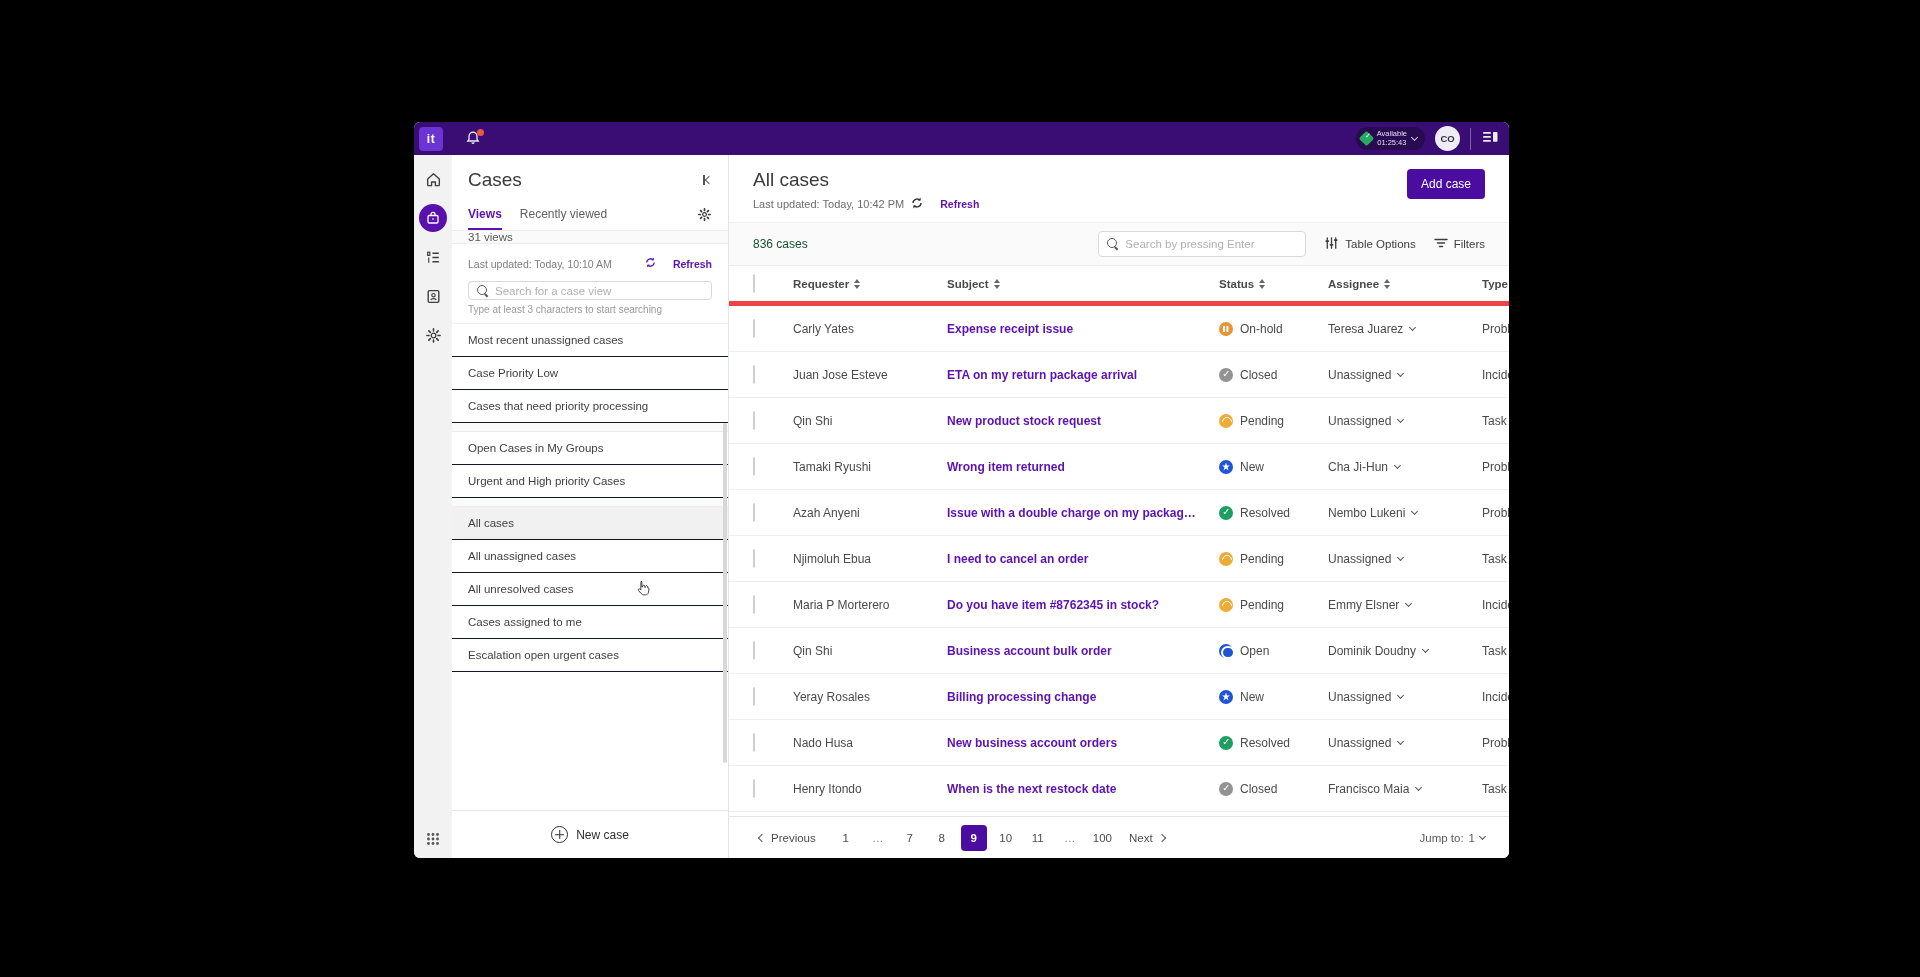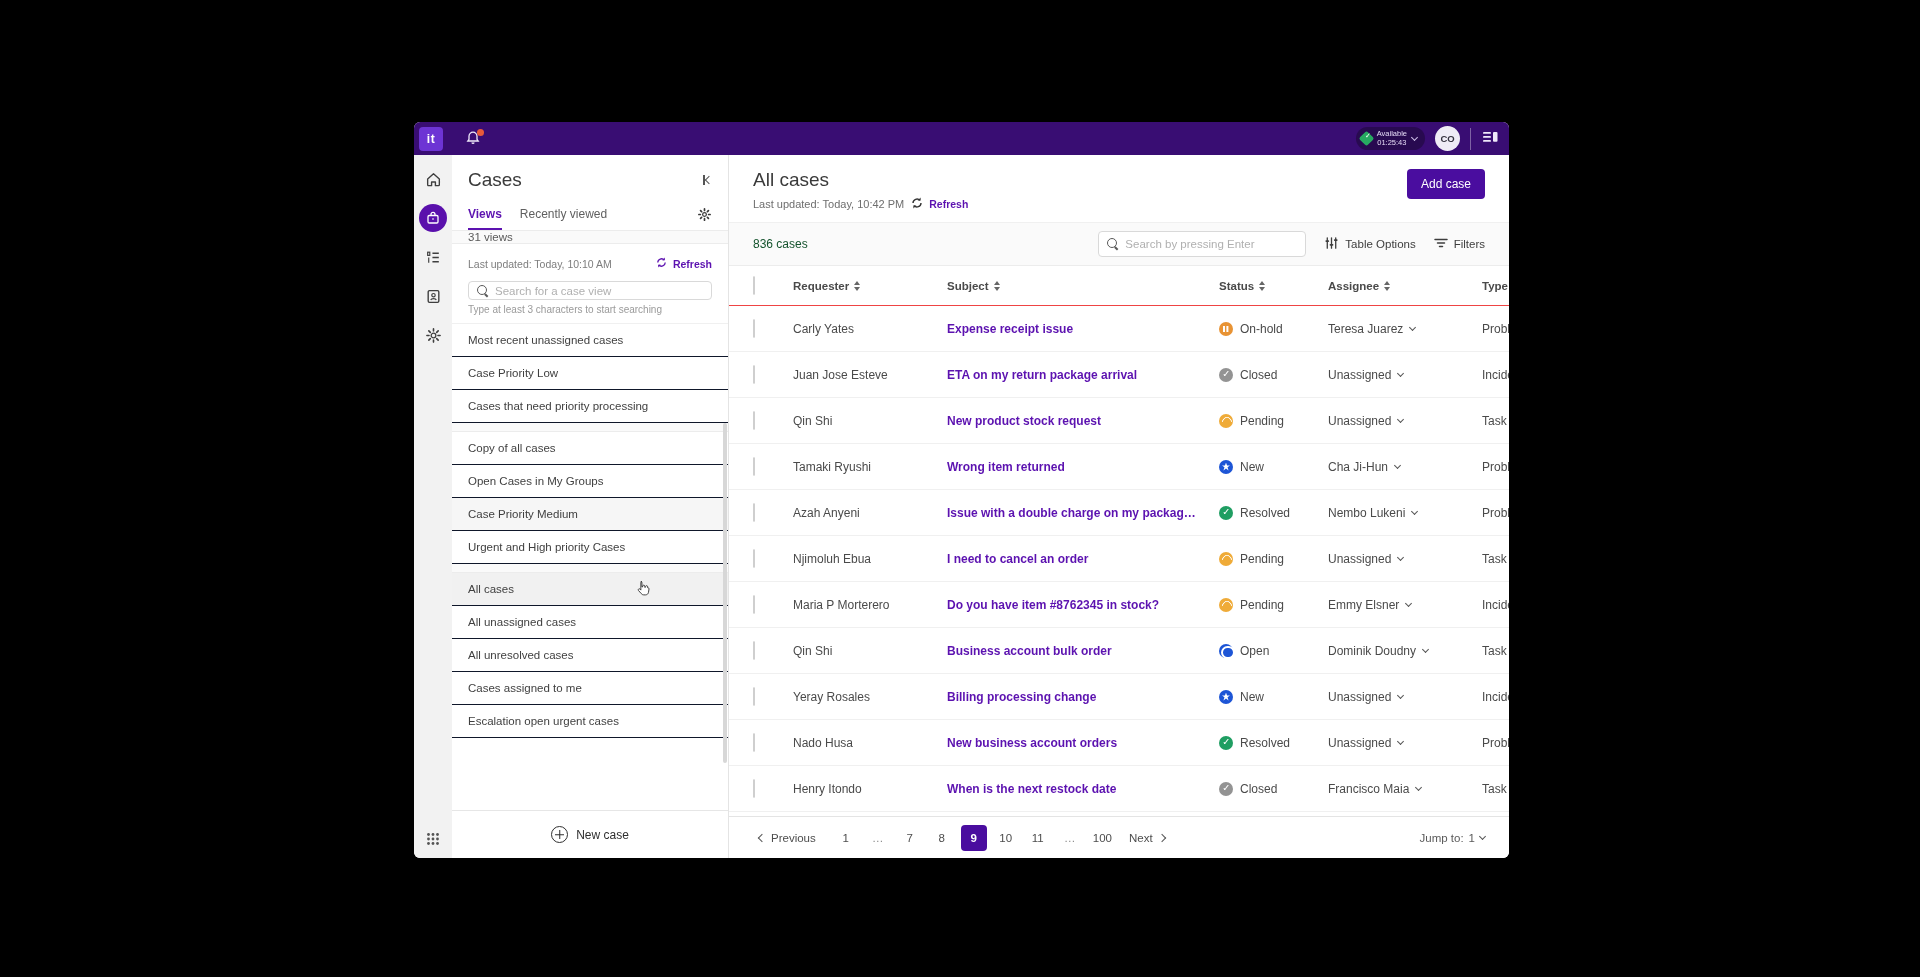--- a/index.html
+++ b/index.html
@@ -46,21 +46,21 @@
   .collapse-ico { display:flex; align-items:center; cursor:pointer; gap:1px; }
   .collapse-ico .bar { width:1.6px; height:10px; background:#555; }
   .collapse-ico .chl { width:6px; height:6px; border-left:1.6px solid #555; border-bottom:1.6px solid #555; transform:rotate(45deg); }
   .sb-tabs { display:flex; align-items:center; margin-top:16px; }
   .sb-tab { font-size:12px; color:#5f5f5f; padding-bottom:7px; margin-right:18px; cursor:pointer; border-bottom:2px solid transparent; }
   .sb-tab.active { color:#5c12b0; font-weight:bold; border-bottom-color:#5c12b0; }
   .sb-gear { margin-left:auto; margin-bottom:4px; cursor:pointer; }
   .sb-count { background:#fafafa; border-top:1px solid #ececec; border-bottom:1px solid #ececec; padding:0 16px; font-size:11.5px; color:#5a5a5a; }
   .sb-updated { display:flex; align-items:center; justify-content:space-between; padding:12px 16px 8px; }
   .sb-updated .lbl { font-size:10.5px; color:#7d7d7d; }
-  .refresh-link { display:flex; align-items:center; gap:5px; color:#5c12b0; font-size:10.5px; font-weight:bold; cursor:pointer; }
+  .refresh-link { display:flex; align-items:center; gap:16px; color:#5c12b0; font-size:10.5px; font-weight:bold; cursor:pointer; }
   .search-box { margin:2px 16px 4px; height:19px; border:1px solid #d9d9d9; border-radius:4px; display:flex; align-items:center; padding:0 8px; gap:6px; background:#fff; }
   .search-box input { border:none; outline:none; flex:1; font-size:11.5px; color:#444; font-family:inherit; background:transparent; }
   .search-box input::placeholder { color:#b0b0b0; }
   .search-ico { width:12px; height:12px; position:relative; flex:none; }
   .search-ico::before { content:""; position:absolute; left:0; top:0; width:8px; height:8px; border:1.5px solid #5a5a5a; border-radius:50%; }
   .search-ico::after { content:""; position:absolute; left:8px; top:8px; width:4px; height:1.5px; background:#5a5a5a; transform:rotate(45deg); transform-origin:left center; }
   .sb-hint { padding:0 16px 8px; font-size:10px; color:#9a9a9a; }
   .sb-list { flex:1; overflow:hidden; border-top:1px solid #f0f0f0; }
   .sb-item { height:33px; display:flex; align-items:center; padding:0 16px; font-size:11.5px; color:#3f3f3f; cursor:pointer; border-bottom:1px solid #0f172a; background:#fff; }
   .sb-item.hovered { background:#f6f6f6; }
@@ -85,21 +85,21 @@
 
   .toolbar { background:#fafafa; border-top:1px solid #f0f0f0; border-bottom:1px solid #ececec; padding:8px 24px; display:flex; align-items:center; }
   .count-lbl { font-size:12px; color:#14532d; }
   .toolbar-right { margin-left:auto; display:flex; align-items:center; gap:18px; }
   .toolbar .search-box { margin:0; width:208px; height:26px; background:#fff; }
   .tool-btn { display:flex; align-items:center; gap:6px; font-size:11.5px; color:#3d3d3d; font-weight:500; cursor:pointer; }
 
   
   .tbl { flex:1; display:flex; flex-direction:column; min-height:0; }
   .trow { display:grid; grid-template-columns:40px 154px 272px 109px 154px 1fr; align-items:center; padding:0 24px; }
-  .thead { height:40px; border-bottom:1px solid #ef4444; }
+  .thead { height:40px; border-bottom:5px solid #ef4444; }
   .th { display:flex; align-items:center; font-size:11.5px; color:#4a4a4a; font-weight:bold; cursor:pointer; }
   .sort { display:inline-flex; flex-direction:column; gap:2px; margin-left:5px; }
   .sort .up { width:0; height:0; border-left:3px solid transparent; border-right:3px solid transparent; border-bottom:4px solid #666; }
   .sort .dn { width:0; height:0; border-left:3px solid transparent; border-right:3px solid transparent; border-top:4px solid #666; }
   .tr { height:46px; border-bottom:1px solid #f0f0f0; background:#fff; }
   .cb { width:15px; height:15px; border:1.5px solid #cfcfcf; border-radius:3px; background:#fff; cursor:pointer; }
   .td-req { font-size:12px; color:#4a4a4a; }
   .td-subj { font-size:12px; font-weight:bold; color:#5c12b0; white-space:nowrap; overflow:hidden; text-overflow:ellipsis; padding-right:18px; cursor:pointer; }
   .td-status { display:flex; align-items:center; gap:7px; font-size:12px; color:#4a4a4a; }
   .td-asg { display:flex; align-items:center; gap:7px; font-size:12px; color:#4a4a4a; cursor:pointer; }
@@ -288,23 +288,21 @@
         <span class="search-ico"></span>
         <input type="text" placeholder="Search for a case view" style="">
       </div>
       <div class="sb-hint">Type at least 3 characters to start searching</div>
 
       <div class="sb-list">
         <div class="sb-item">Most recent unassigned cases</div>
         <div class="sb-item">Case Priority Low</div>
         <div class="sb-item">Cases that need priority processing</div>
         <div class="sb-group-sep"></div>
-        <div class="sb-item">Copy of all cases</div>
         <div class="sb-item">Open Cases in My Groups</div>
-        <div class="sb-item hovered">Case Priority Medium</div>
         <div class="sb-item">Urgent and High priority Cases</div>
         <div class="sb-group-sep"></div>
         <div class="sb-item selected">All cases</div>
         <div class="sb-item">All unassigned cases</div>
         <div class="sb-item">All unresolved cases</div>
         <div class="sb-item">Cases assigned to me</div>
         <div class="sb-item">Escalation open urgent cases</div>
       </div>
       <div class="sb-scrollthumb"></div>
 

